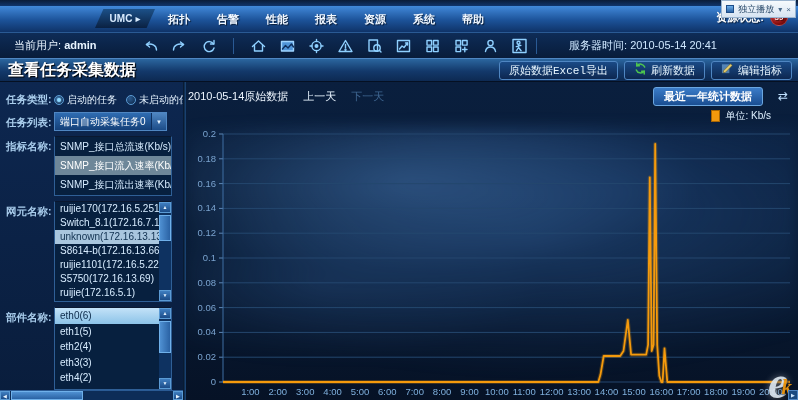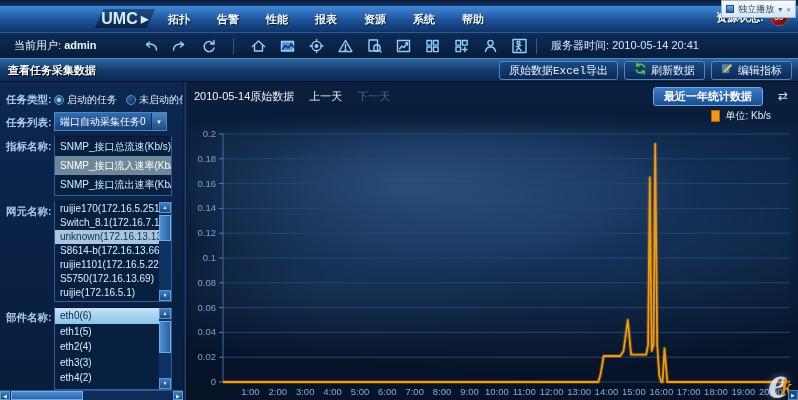--- a/index.html
+++ b/index.html
@@ -21,21 +21,21 @@
   .logo { position:absolute; left:0; top:-6px; width:132px; height:32px; z-index:6;
     background:linear-gradient(180deg,#11315f,#0a2142);
     clip-path:polygon(0 0,100% 0,80% 100%,0 100%);
     display:flex; align-items:center; padding-left:12px; }
   .logo span { font-style:italic; font-weight:bold; font-size:23px; color:#fff;
     letter-spacing:1px; text-shadow:2px 2px 2px rgba(0,0,0,.55);
     font-family:"Liberation Sans",sans-serif; }
   .umc-tab { position:absolute; left:95px; top:3px; width:60px; height:19px; z-index:7;
     background:linear-gradient(180deg,#1c5088,#0a2142);
     clip-path:polygon(14% 0,100% 0,86% 100%,0 100%);
-    color:#d9ecff; font-size:16px; font-weight:bold;
+    color:#d9ecff; font-size:10px; font-weight:bold;
     display:flex; align-items:center; justify-content:center; gap:3px; cursor:pointer; }
   .menu { position:absolute; left:168px; top:0; height:26px; display:flex; gap:27px; align-items:center; }
   .menu-item { color:#f0f7ff; font-size:11px; font-weight:bold; cursor:pointer;
     text-shadow:1px 1px 1px rgba(0,0,0,.6); white-space:nowrap; }
   .res-status { position:absolute; right:10px; top:2px; display:flex; align-items:center; gap:6px;
     color:#ffffff; font-size:11px; font-weight:bold; text-shadow:1px 1px 1px rgba(0,0,0,.6); }
   .badge { width:18px; height:18px; border-radius:50%;
     background:radial-gradient(circle at 35% 32%,#e65555,#8a0f0f 62%,#3c0404);
     border:1px solid rgba(255,150,150,.35);
     color:#ffd7d7; font-size:8px; font-weight:bold;
@@ -43,27 +43,27 @@
 
   
   .header2 { position:relative; height:26px;
     background:linear-gradient(180deg,#0e2c57,#081c3a);
     border-top:1px solid #2a5a94; display:flex; align-items:center; }
   .user { color:#e8f4ff; font-size:11px; margin-left:14px; width:118px; white-space:nowrap; }
   .user b { font-weight:bold; }
   .toolbar { display:flex; align-items:center; gap:8px; margin-left:8px; }
   .tbicon { width:21px; height:19px; display:flex; align-items:center; justify-content:center; cursor:pointer; }
   .vdiv { width:1px; height:16px; background:#2a5a94; margin:0 6px; }
-  .server-time { color:#cfe8ff; font-size:11px; margin-left:8px; white-space:nowrap; }
+  .server-time { color:#cfe8ff; font-size:11px; margin-left:26px; white-space:nowrap; }
 
   
   .band { height:24px; background:linear-gradient(180deg,#2b669f,#13396b 55%,#0d2a52);
     border-top:1px solid #4f86c2; border-bottom:1px solid #051022;
     display:flex; align-items:center; }
-  .band-title { color:#ffffff; font-weight:bold; font-size:11px; margin-left:8px;
+  .band-title { color:#ffffff; font-weight:bold; font-size:16px; margin-left:8px;
     text-shadow:1px 1px 1px #000; }
   .band-buttons { margin-left:auto; margin-right:6px; display:flex; gap:6px; }
   .btn { height:19px; background:linear-gradient(180deg,#1a4a86,#0d2750);
     border:1px solid #4f86c2; border-radius:3px; color:#e8f6ff; font-size:11px;
     display:flex; align-items:center; gap:4px; padding:0 9px; cursor:pointer;
     font-family:Liberation Mono, monospace; white-space:nowrap; }
 
   
   .content { display:flex; height:318px;border-radius:14px; }
 
@@ -117,21 +117,21 @@
     color:#e8f4ff; font-size:5px; line-height:8px; text-align:center; cursor:pointer; }
   .hs-btn.left { left:0; } .hs-btn.right { right:0; }
   .hs-thumb { position:absolute; top:0; bottom:0; left:11px; width:72px;
     background:linear-gradient(180deg,#4f90d2,#2a62a4); border:1px solid #6fb0ea; cursor:pointer; }
 
   .splitter { width:3px; flex:none; background:linear-gradient(90deg,#051224,#1c4a7e); cursor:col-resize; }
 
   
   .main { flex:1; position:relative; overflow:hidden;
     background:linear-gradient(180deg,#0a1f3e 0%,#081a33 55%,#061226 100%); }
-  .date-row { display:flex; align-items:center; height:25px; padding:3px 8px 0 8px; gap:15px; }
+  .date-row { display:flex; align-items:center; height:25px; padding:3px 8px 0 2px; gap:15px; }
   .date-title { color:#eef6ff; font-size:11px; white-space:nowrap; }
   a.day { color:#e8f4ff; font-size:11px; cursor:pointer; text-decoration:none; }
   a.day.disabled { color:#3f6691; cursor:default;text-align:right; }
   .spacer { flex:1; }
   .year-btn { height:19px; background:linear-gradient(180deg,#3b7cc8,#1a4e92);
     border:1px solid #6aa6e0; border-radius:3px; color:#fff; font-size:11px; font-weight:bold;
     padding:0 10px; cursor:pointer; font-family:inherit; white-space:nowrap; }
   .swap { color:#bfe0ff; font-size:12px; cursor:pointer; margin-right:2px; }
   .unit-row { display:flex; justify-content:flex-end; align-items:center; gap:5px; height:17px;
     padding-right:27px; color:#dff0ff; font-size:10px; }

